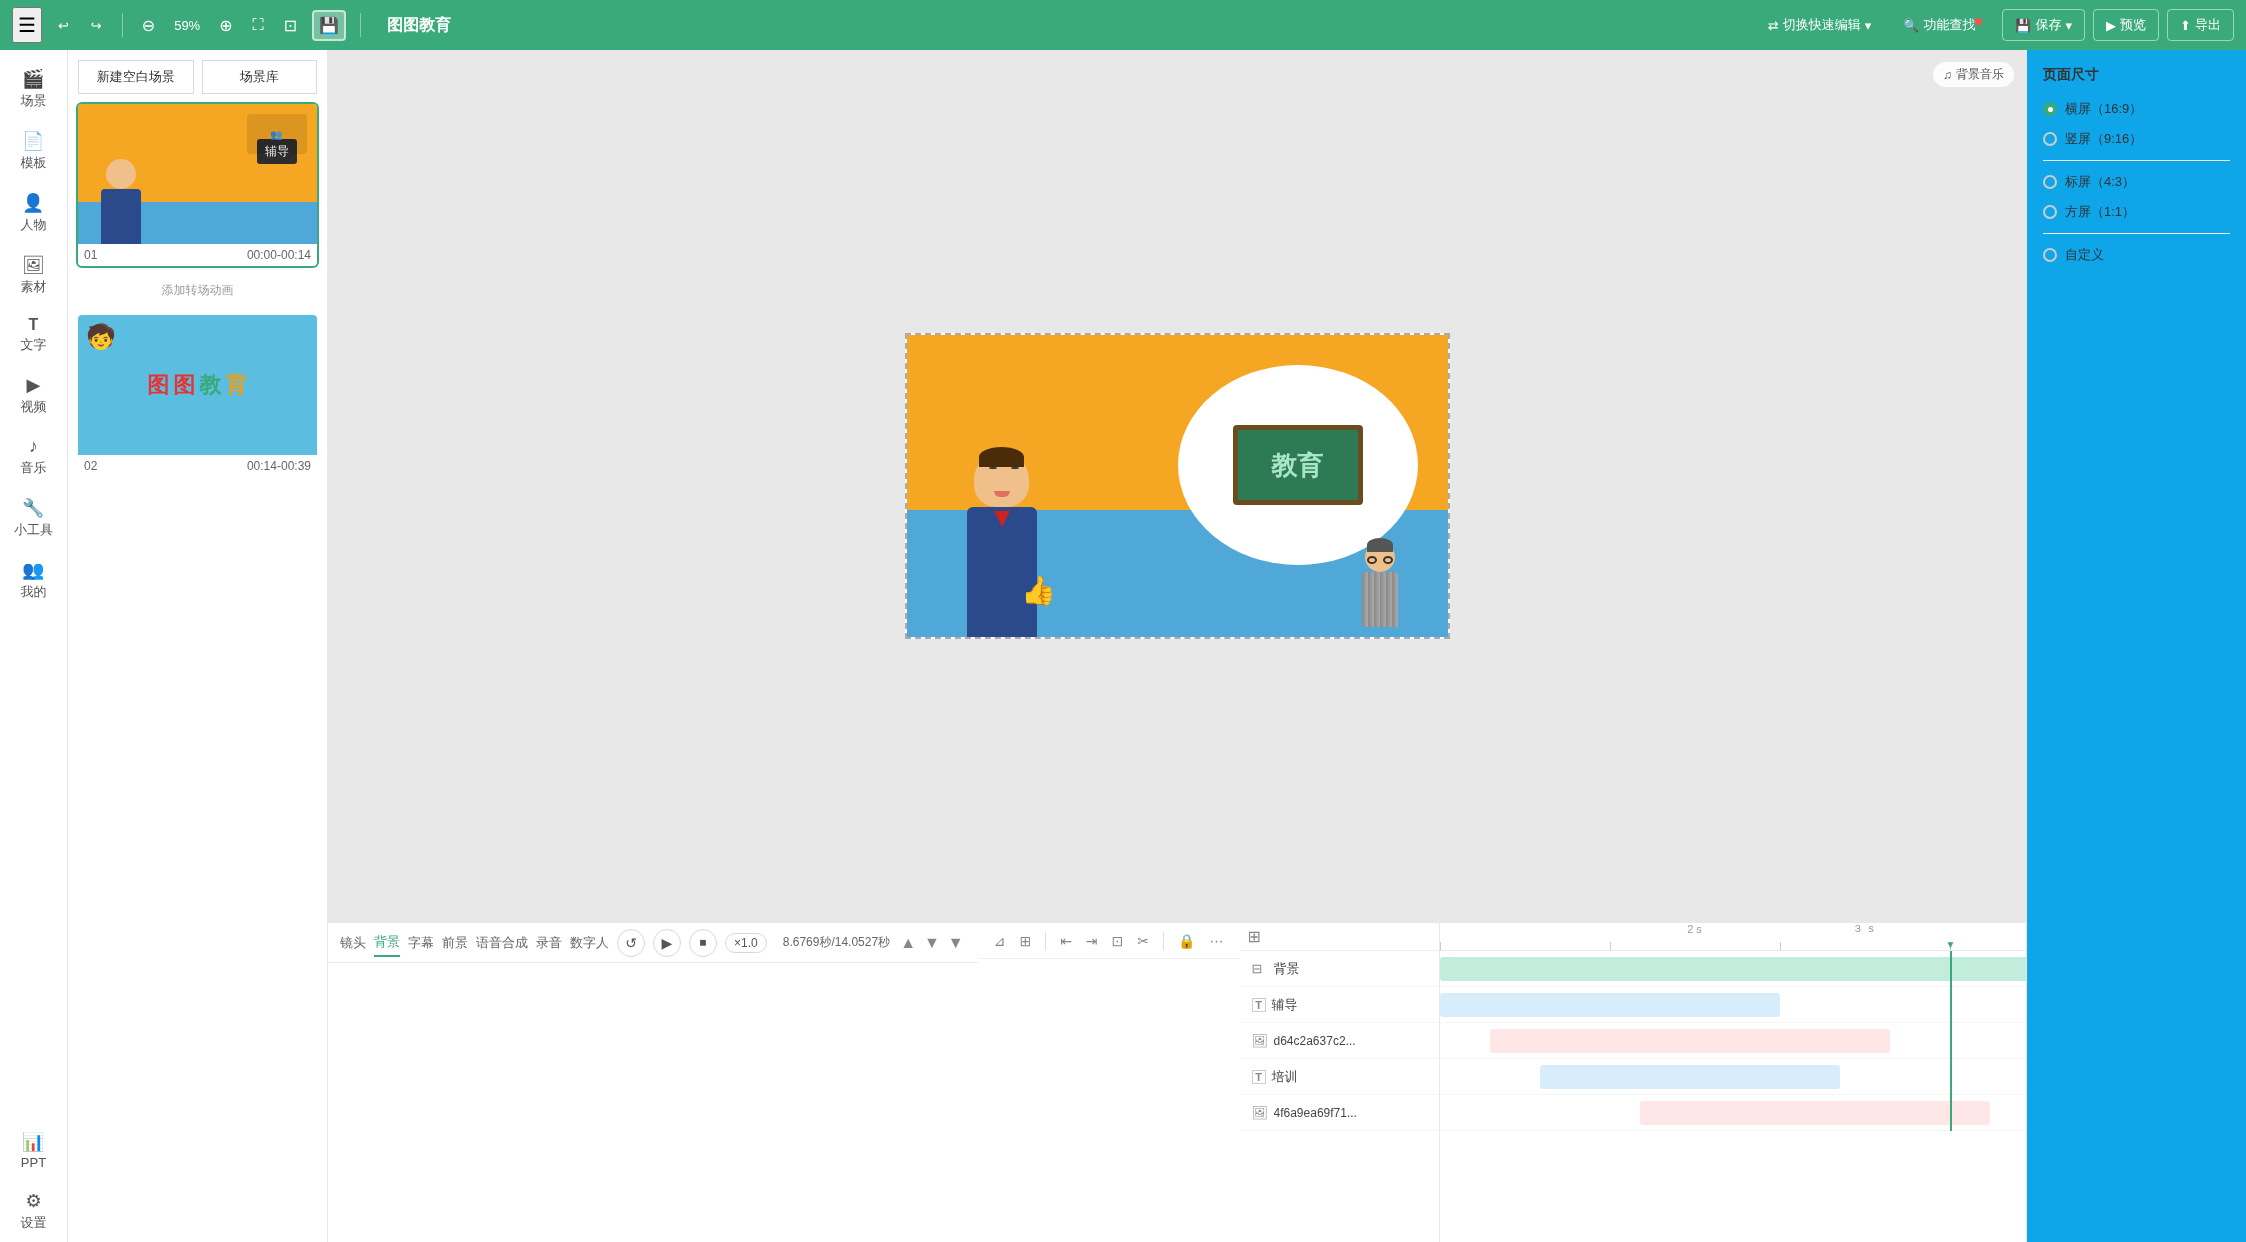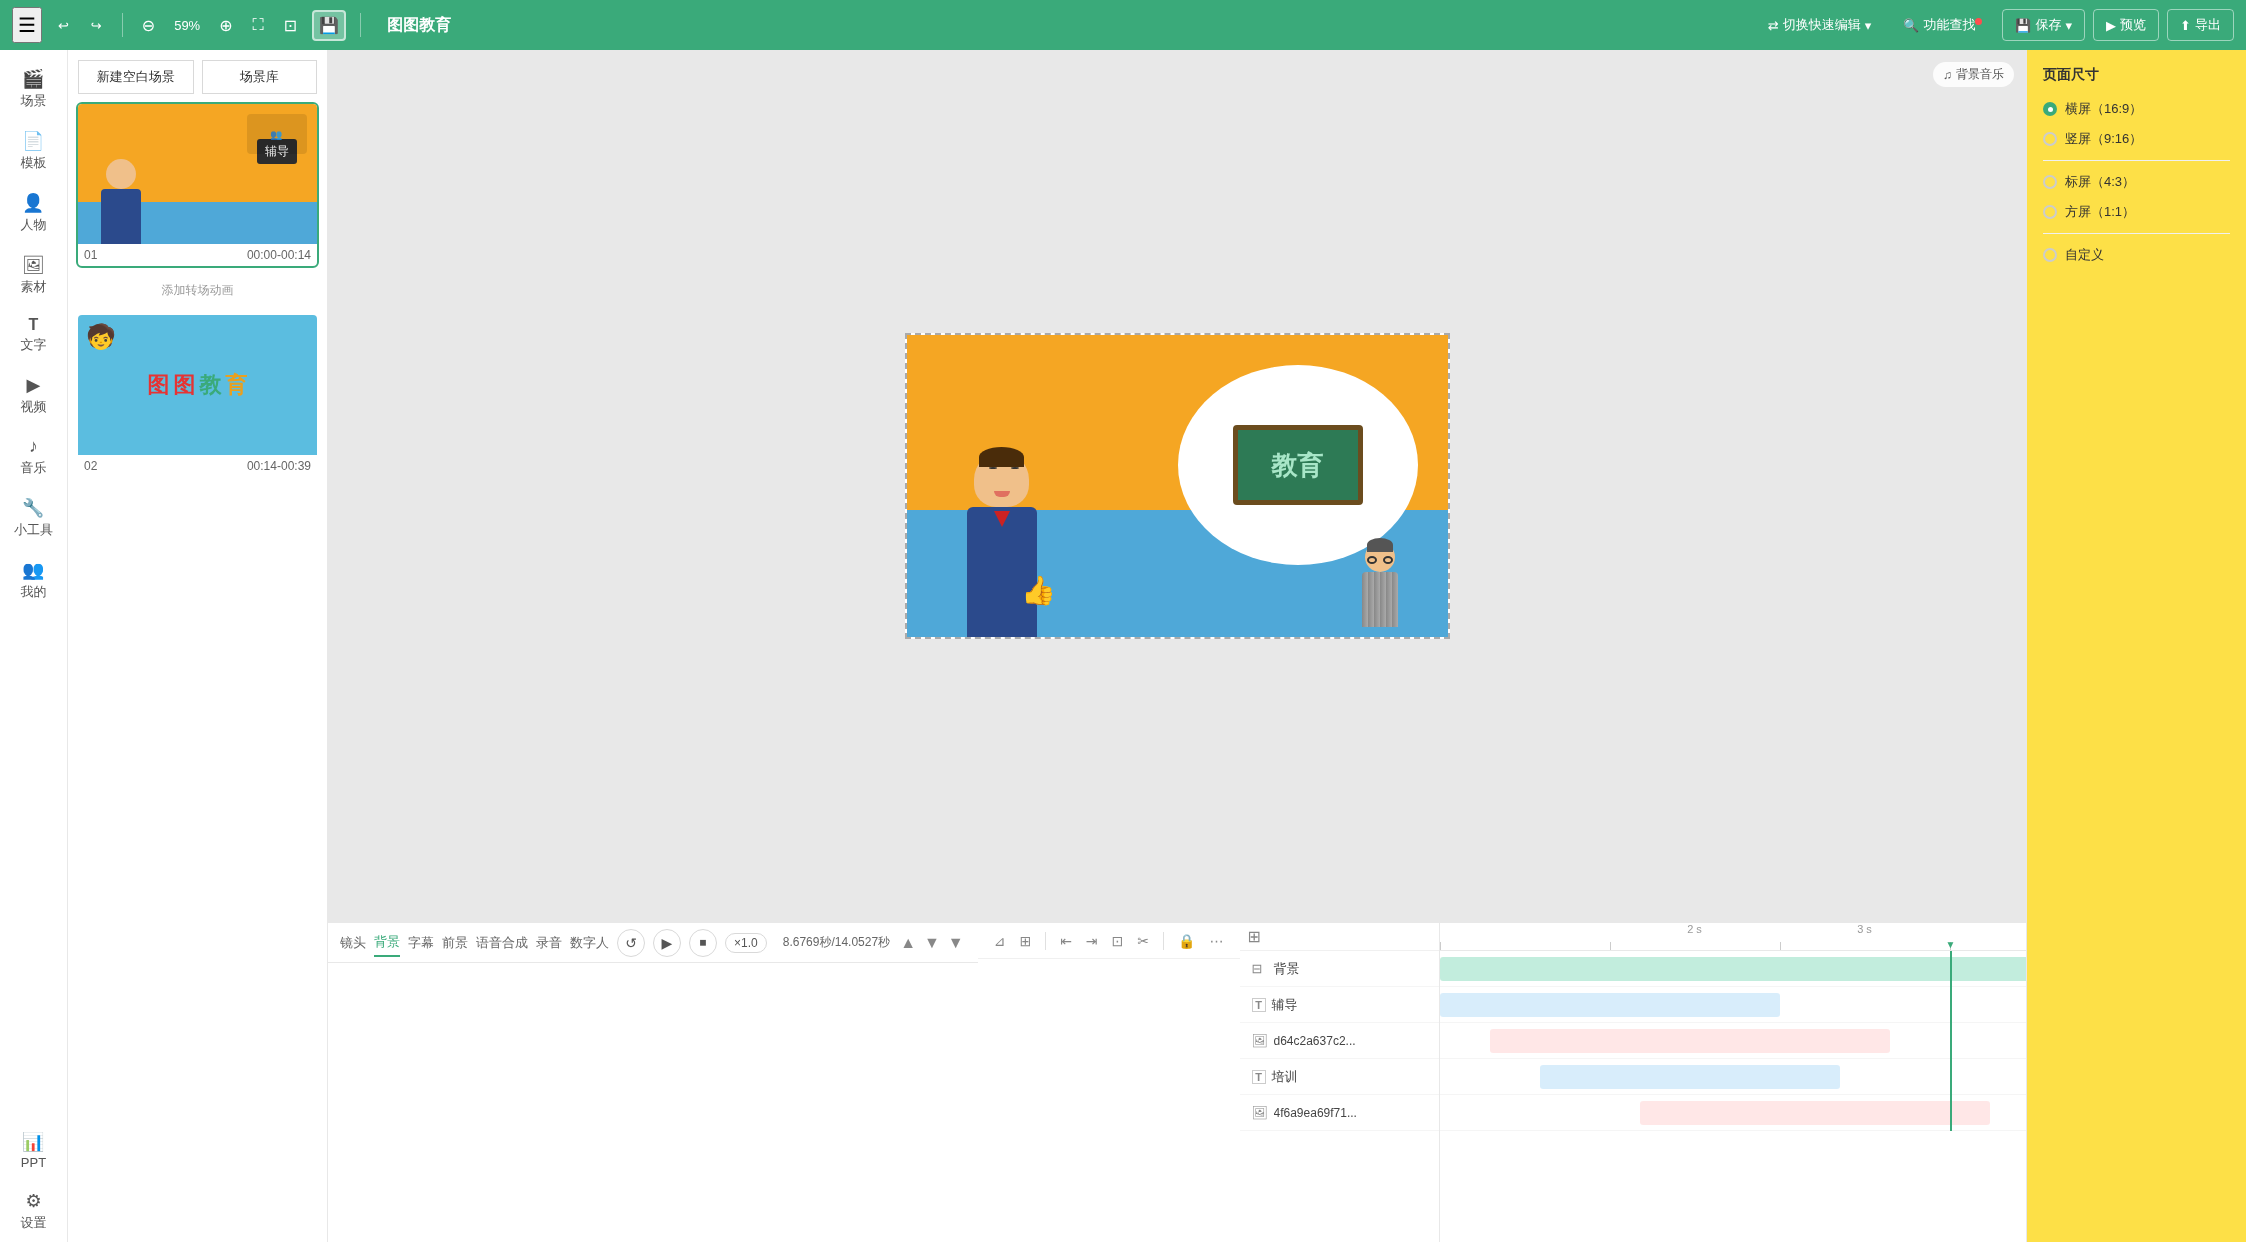--- a/index.html
+++ b/index.html
@@ -70,21 +70,21 @@
     .timeline-tracks { flex: 1; overflow: auto; position: relative; }
     .timeline-ruler { height: 28px; display: flex; padding-bottom: 4px; border-bottom: 1px solid #e8e8e8; position: sticky; top: 0; background: white; z-index: 2; }
     .timeline-ruler-marks { display: flex; flex: 1; font-size: 11px; color: #999; }
     .timeline-ruler-mark { width: 170px; flex-shrink: 0; text-align: center; position: relative; }
     .timeline-ruler-mark::before { content: ''; position: absolute; left: 0; bottom: -4px; height: 8px; width: 1px; background: #ccc; }
     .timeline-track-row { height: 36px; border-bottom: 1px solid #f5f5f5; position: relative; }
     .timeline-playhead { position: absolute; top: 0; left: 510px; width: 2px; background: #3aaa7a; height: 100%; z-index: 3; pointer-events: none; }
     .timeline-playhead::before { content: '▼'; color: #3aaa7a; font-size: 10px; position: absolute; top: -12px; left: -4px; }
 
     
-    .right-panel { width: 220px; background: #fde047; border-left: 1px solid #e8e8e8; padding: 16px; flex-shrink: 0; overflow-y: auto; }
+    .right-panel { width: 220px; background: #0ea5e9; border-left: 1px solid #e8e8e8; padding: 16px; flex-shrink: 0; overflow-y: auto; }
     .right-panel-title { font-size: 14px; font-weight: bold; color: #333; margin-bottom: 16px; }
     .radio-option { display: flex; align-items: center; gap: 8px; margin-bottom: 12px; cursor: pointer; font-size: 13px; color: #333; }
     .radio-circle { width: 14px; height: 14px; border-radius: 50%; border: 2px solid #ccc; display: flex; align-items: center; justify-content: center; flex-shrink: 0; }
     .radio-circle.checked { border-color: #3aaa7a; background: #3aaa7a; }
     .radio-circle.checked::after { content: ''; width: 5px; height: 5px; background: white; border-radius: 50%; }
     .right-section-sep { height: 1px; background: #f0f0f0; margin: 8px 0 12px; }
 
     
     .timeline-tracks::-webkit-scrollbar { height: 8px; width: 8px; }
     .timeline-tracks::-webkit-scrollbar-track { background: #f5f5f5; }
@@ -358,21 +358,21 @@
             <span style="font-size:12px;overflow:hidden;text-overflow:ellipsis;white-space:nowrap;max-width:130px;">4f6a9ea69f71...</span>
           </div>
         </div>
 
         <div class="timeline-tracks">
 
           <div class="timeline-ruler">
             <div class="timeline-ruler-marks">
               <div class="timeline-ruler-mark" style="width:170px;"></div>
               <div class="timeline-ruler-mark" style="width:170px;">2 s</div>
-              <div class="timeline-ruler-mark" style="width:170px;">3 s</div>
+              <div class="timeline-ruler-mark" style="width:170px;font-family:Liberation Mono, monospace;">3 s</div>
               <div class="timeline-ruler-mark" style="width:170px;">4 s</div>
               <div class="timeline-ruler-mark" style="width:170px;">5 s</div>
               <div class="timeline-ruler-mark" style="width:170px;">6 s</div>
             </div>
           </div>
 
           <div style="position:relative;min-width:1200px;">
 
             <div class="timeline-playhead" style="height:180px;"></div>
 

